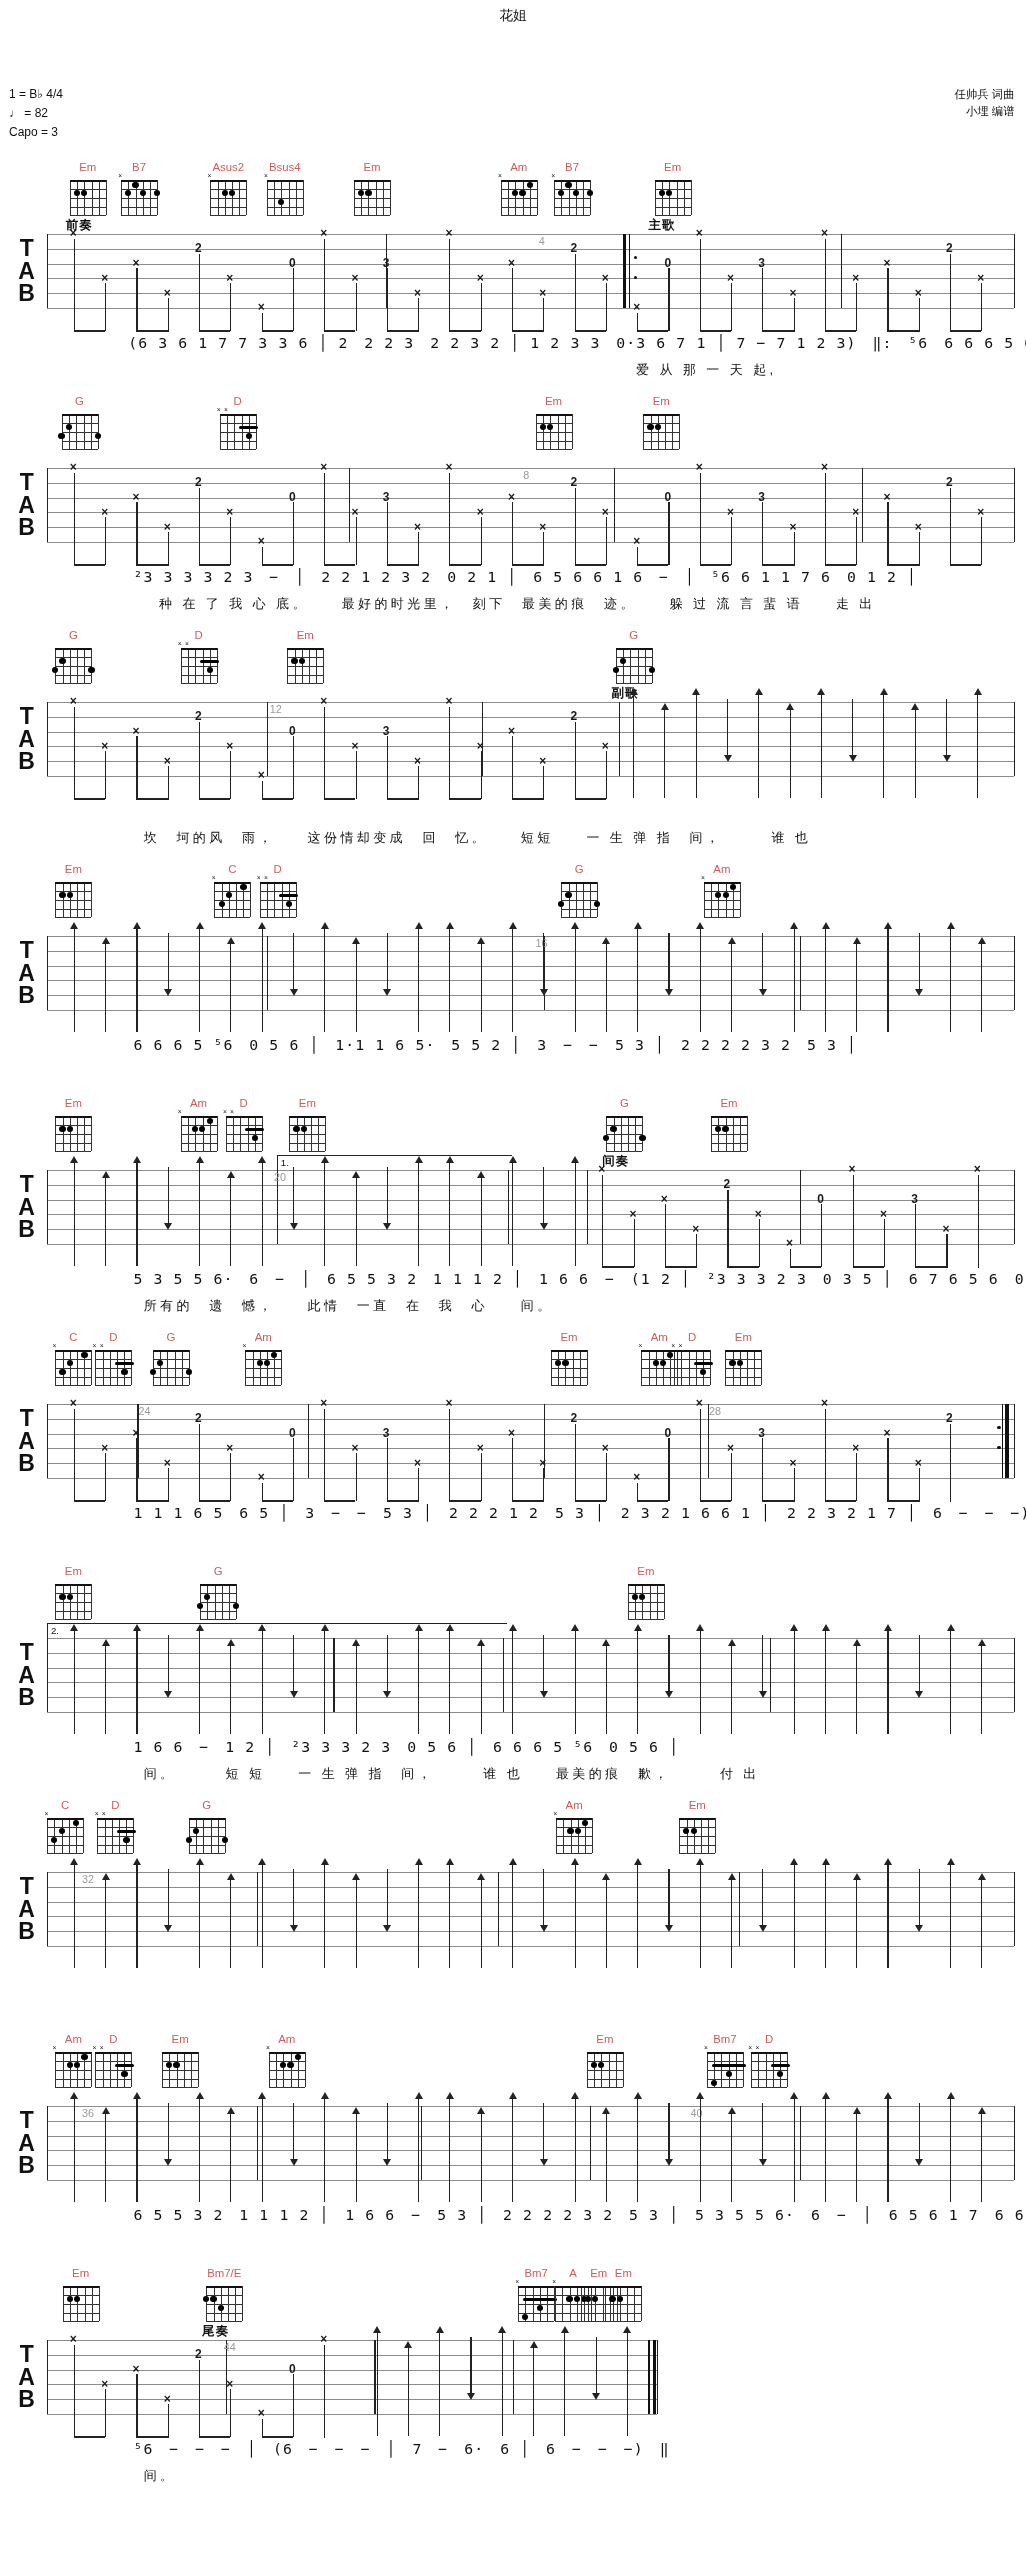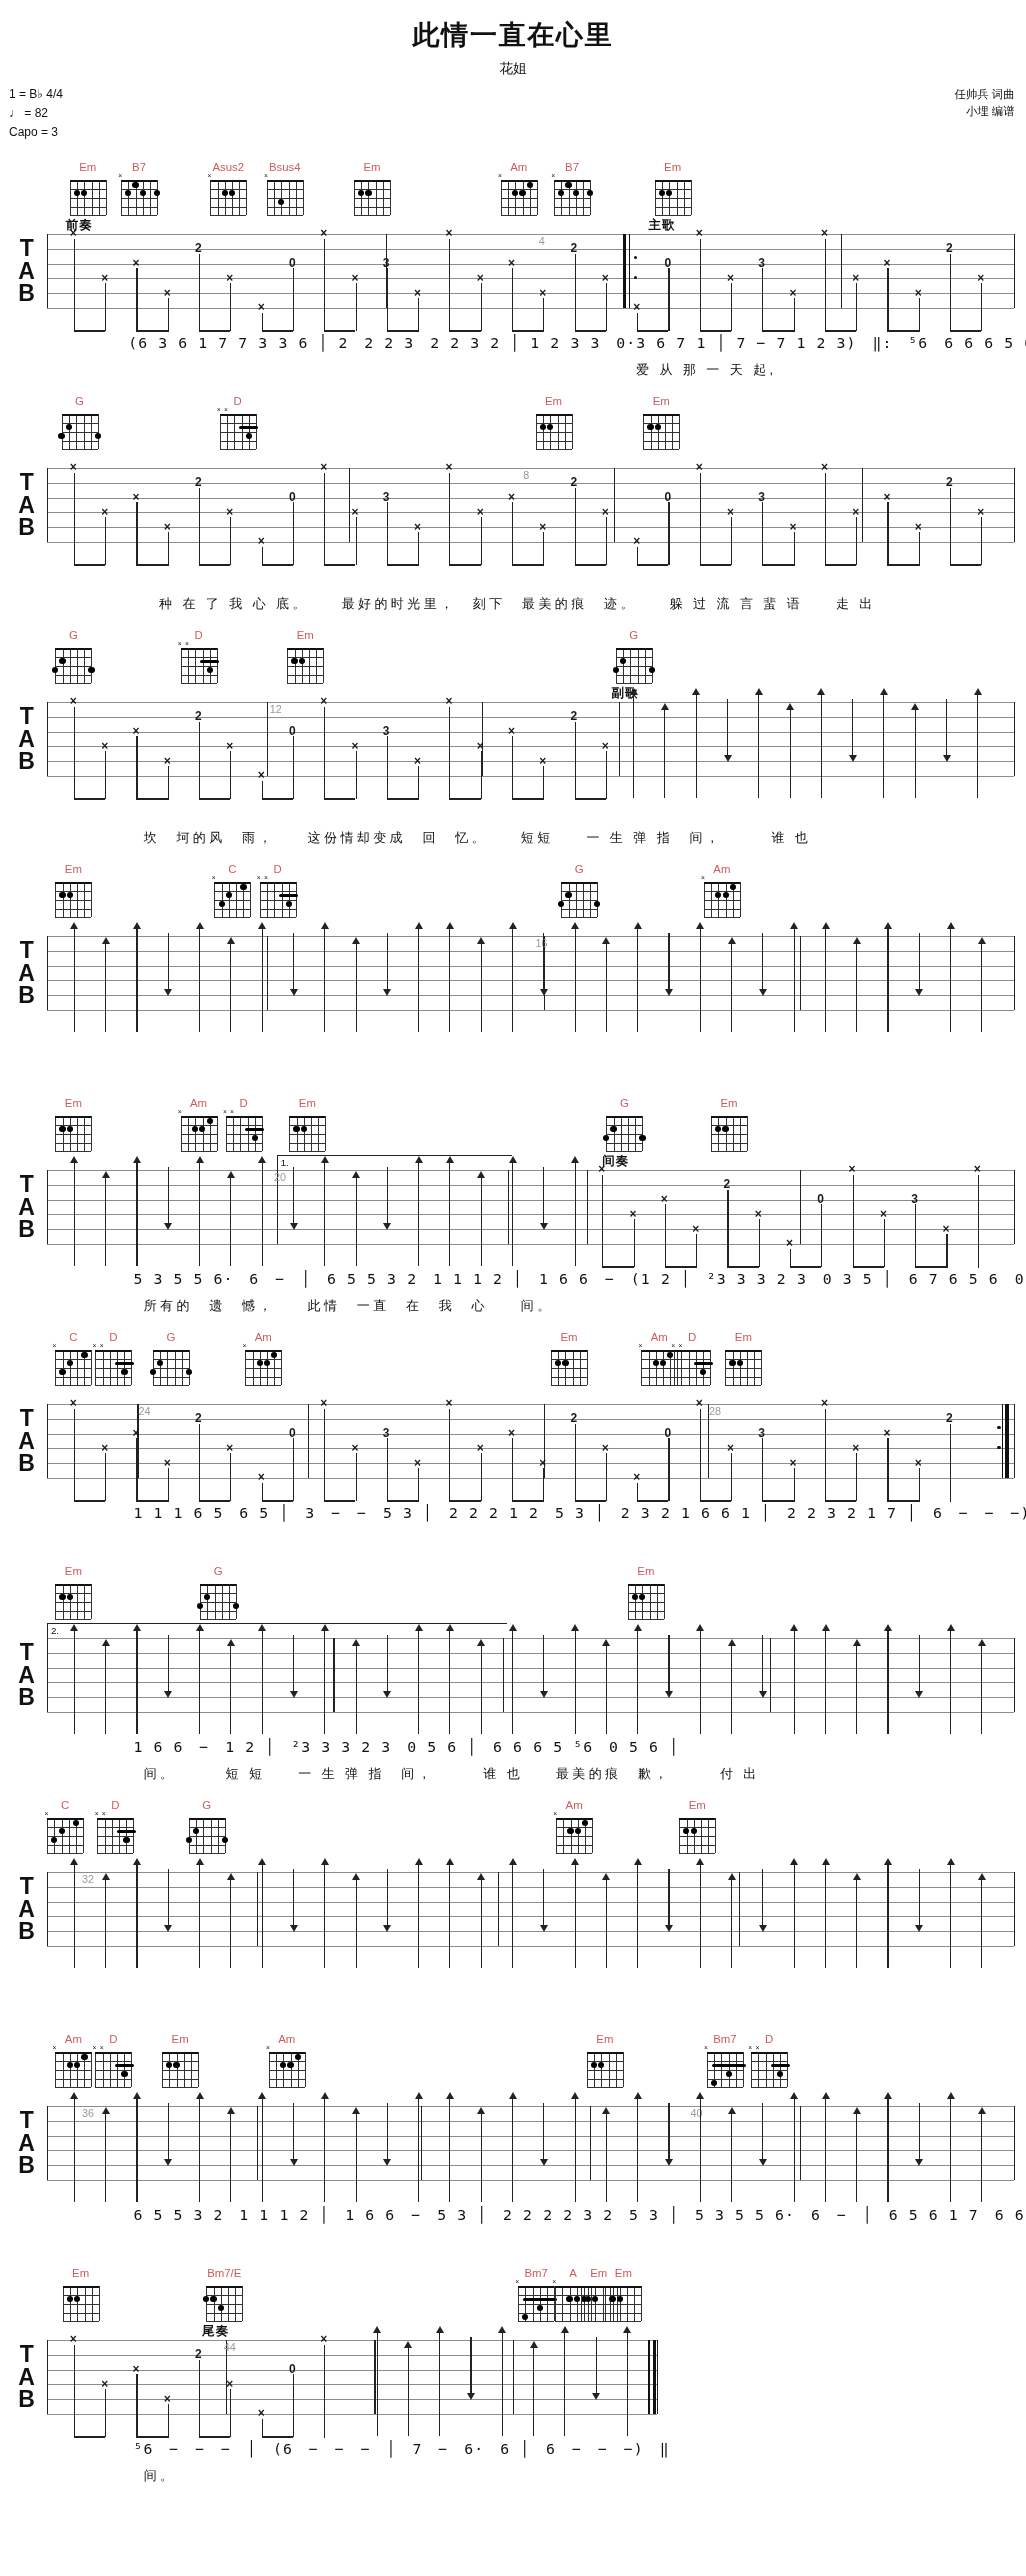--- a/index.html
+++ b/index.html
@@ -47,21 +47,20 @@
   
   .melody{position:absolute;top:173px;white-space:nowrap;
           font-family:"DejaVu Sans Mono","Liberation Mono",monospace;
           font-size:14.8px;letter-spacing:1.1px;color:#111;}
   .lyrics{position:absolute;top:200px;white-space:nowrap;font-size:13px;letter-spacing:3.4px;color:#111;}
 </style>
 </head>
 <body>
 
 <div class="header">
-  <div class="title">此情一直在心里</div>
   <div class="artist">花姐</div>
   <div class="meta-left">
     <div>1 = B♭ 4/4</div>
     <div>♩ = 82</div>
     <div>Capo = 3</div>
   </div>
   <div class="meta-right">
     <div>任帅兵 词曲</div>
     <div>小埋 编谱</div>
   </div>
@@ -487,20 +486,21 @@
       <div class="mark" style="left: 86.5%; top: 96px;">×</div>
       <div class="stem" style="left: 86.5%; top: 107px; height: 63px;"></div>
       <div class="mark" style="left: 89.55%; top: 126px;">×</div>
       <div class="stem" style="left: 89.55%; top: 137px; height: 34px;"></div>
       <div class="beam" style="left: 86.5%; width: 3.05%; top: 169px;"></div>
       <div class="mark" style="left: 92.6%; top: 81px;">2</div>
       <div class="stem" style="left: 92.6%; top: 93px; height: 78px;"></div>
       <div class="mark" style="left: 95.65%; top: 111px;">×</div>
       <div class="stem" style="left: 95.65%; top: 122px; height: 48px;"></div>
       <div class="beam" style="left: 92.6%; width: 3.05%; top: 169px;"></div>
+      <div class="melody" style="left: 13%;">²3 3 3 3 2 3　−　│　2 2 1 2 3 2　0 2 1 │　6 5 6 6 1 6　−　│　⁵6 6 1 1 7 6　0 1 2 │</div>
       <div class="lyrics" style="left: 15.5%;">种 在 了 我 心 底。　　最好的时光里，　刻下　最美的痕　迹。　　躲 过 流 言 蜚 语　　走 出</div>
     </div>
     <div class="system">
       <div class="chord" style="left: 5.4%;">
         <div class="chord-name">G</div>
         <div class="diagram">
           <div class="vline" style="left: 0px;"></div>
           <div class="vline" style="left: 7.3px;"></div>
           <div class="vline" style="left: 14.5px;"></div>
           <div class="vline" style="left: 22px;"></div>
@@ -876,20 +876,21 @@
       </div>
       <div class="arrow" style="left: 89.55%; top: 70px; height: 60px;">
         <div class="head-dn"></div>
       </div>
       <div class="arrow" style="left: 92.6%; top: 62px; height: 107px;">
         <div class="head-up"></div>
       </div>
       <div class="arrow" style="left: 95.65%; top: 77px; height: 92px;">
         <div class="head-up"></div>
       </div>
+      <div class="melody" style="left: 13%;">6 6 6 5 ⁵6　0 5 6 │　1·1 1 6 5·　5 5 2 │　3　−　−　5 3 │　2 2 2 2 3 2　5 3 │</div>
     </div>
     <div class="system">
       <div class="chord" style="left: 5.4%;">
         <div class="chord-name">Em</div>
         <div class="diagram">
           <div class="vline" style="left: 0px;"></div>
           <div class="vline" style="left: 7.3px;"></div>
           <div class="vline" style="left: 14.5px;"></div>
           <div class="vline" style="left: 22px;"></div>
           <div class="vline" style="left: 29px;"></div>

